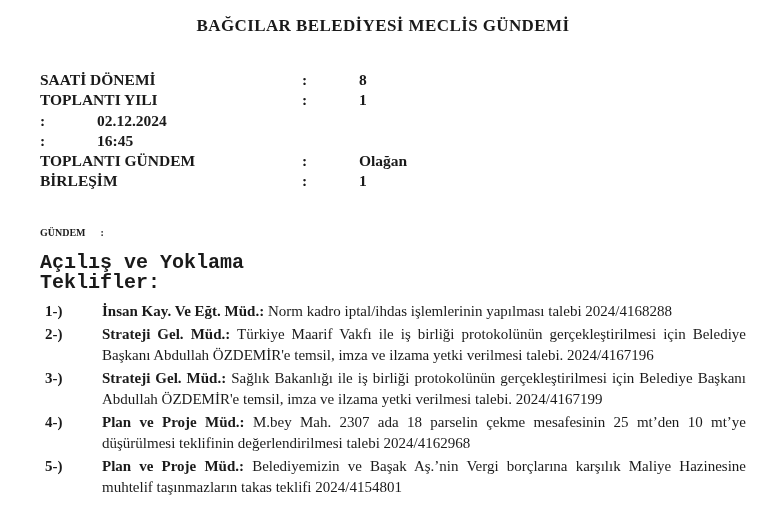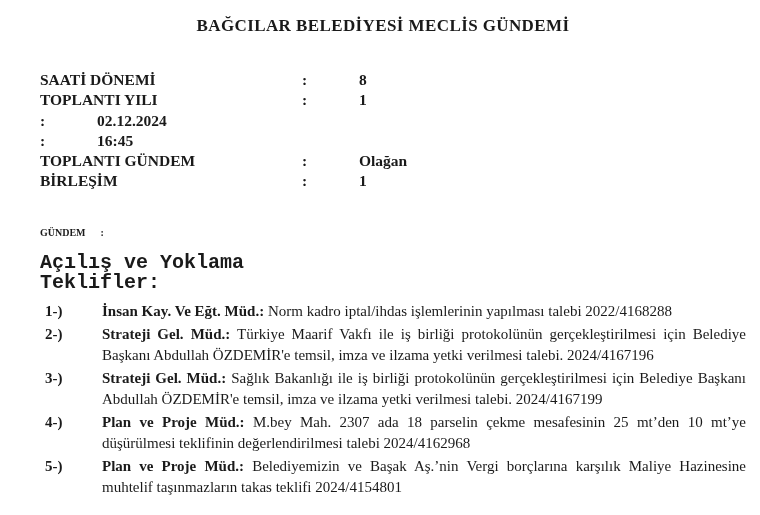--- a/index.html
+++ b/index.html
@@ -118,21 +118,21 @@
 
   <div class="gundem-heading">GÜNDEM      :</div>
 
   <div class="subheading first">Açılış ve Yoklama</div>
   <div class="subheading">Teklifler:</div>
 
   <div class="agenda-items">
 
     <div class="agenda-item">
       <span class="item-num">1-)</span>
-      <p class="item-text"><span class="item-dept">İnsan Kay. Ve Eğt. Müd.:</span> <span>Norm kadro iptal/ihdas işlemlerinin yapılması talebi 2022/4168288</span></p>
+      <p class="item-text"><span class="item-dept">İnsan Kay. Ve Eğt. Müd.:</span> <span>Norm kadro iptal/ihdas işlemlerinin yapılması talebi 2024/4168288</span></p>
     </div>
 
     <div class="agenda-item">
       <span class="item-num">2-)</span>
       <p class="item-text"><span class="item-dept">Strateji Gel. Müd.:</span> <span>Türkiye Maarif Vakfı ile iş birliği protokolünün gerçekleştirilmesi için Belediye Başkanı Abdullah ÖZDEMİR'e temsil, imza ve ilzama yetki verilmesi talebi. 2024/4167196</span></p>
     </div>
 
     <div class="agenda-item">
       <span class="item-num">3-)</span>
       <p class="item-text"><span class="item-dept">Strateji Gel. Müd.:</span> <span>Sağlık Bakanlığı ile iş birliği protokolünün gerçekleştirilmesi için Belediye Başkanı Abdullah ÖZDEMİR'e temsil, imza ve ilzama yetki verilmesi talebi. 2024/4167199</span></p>

